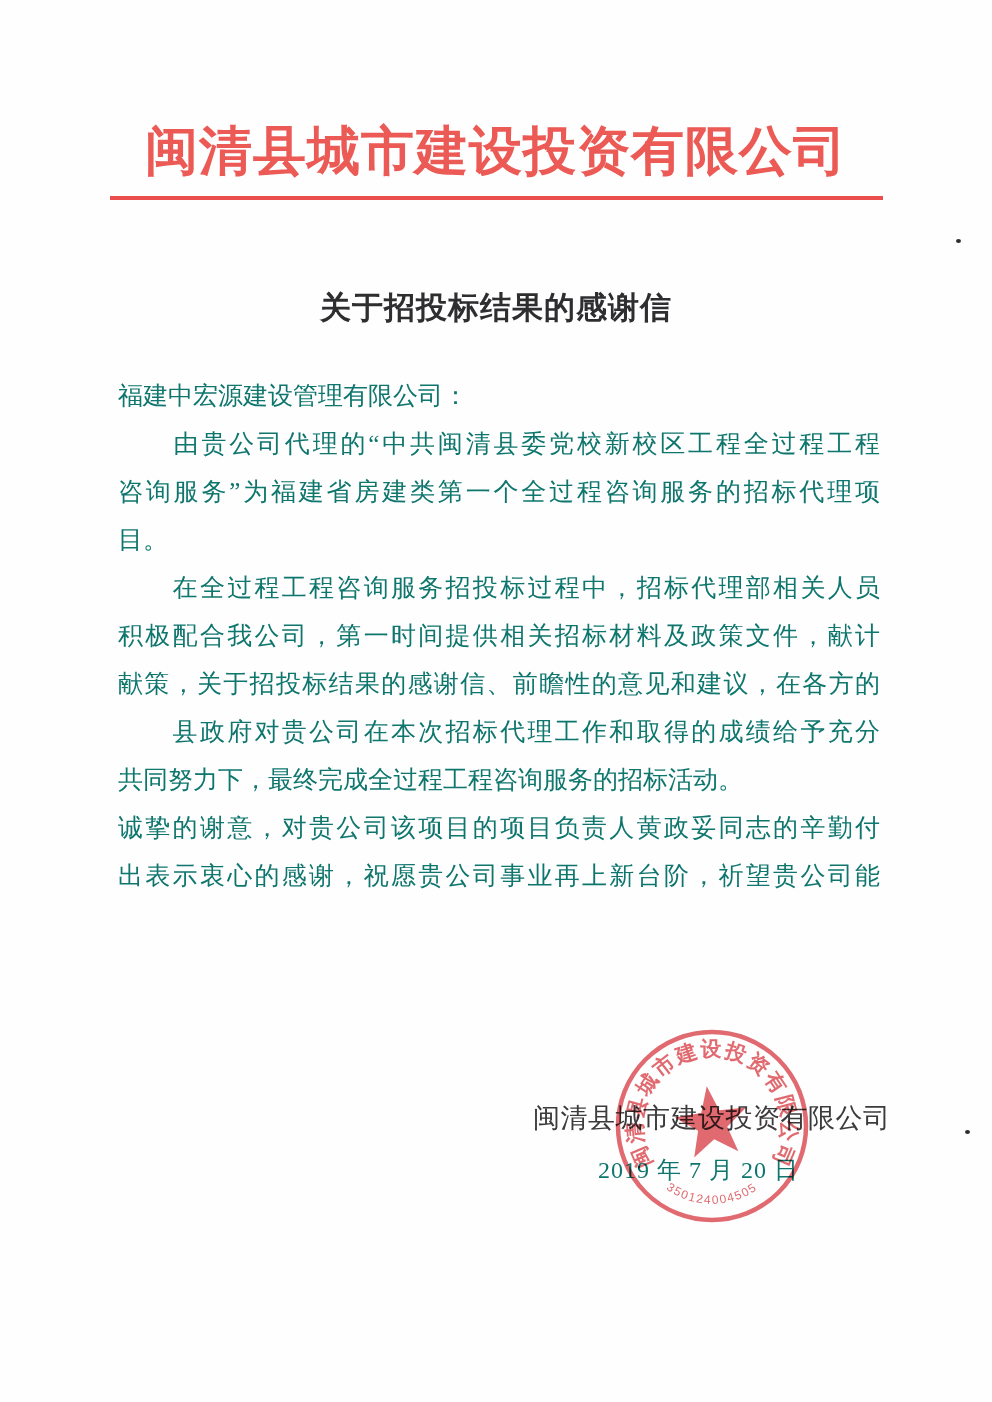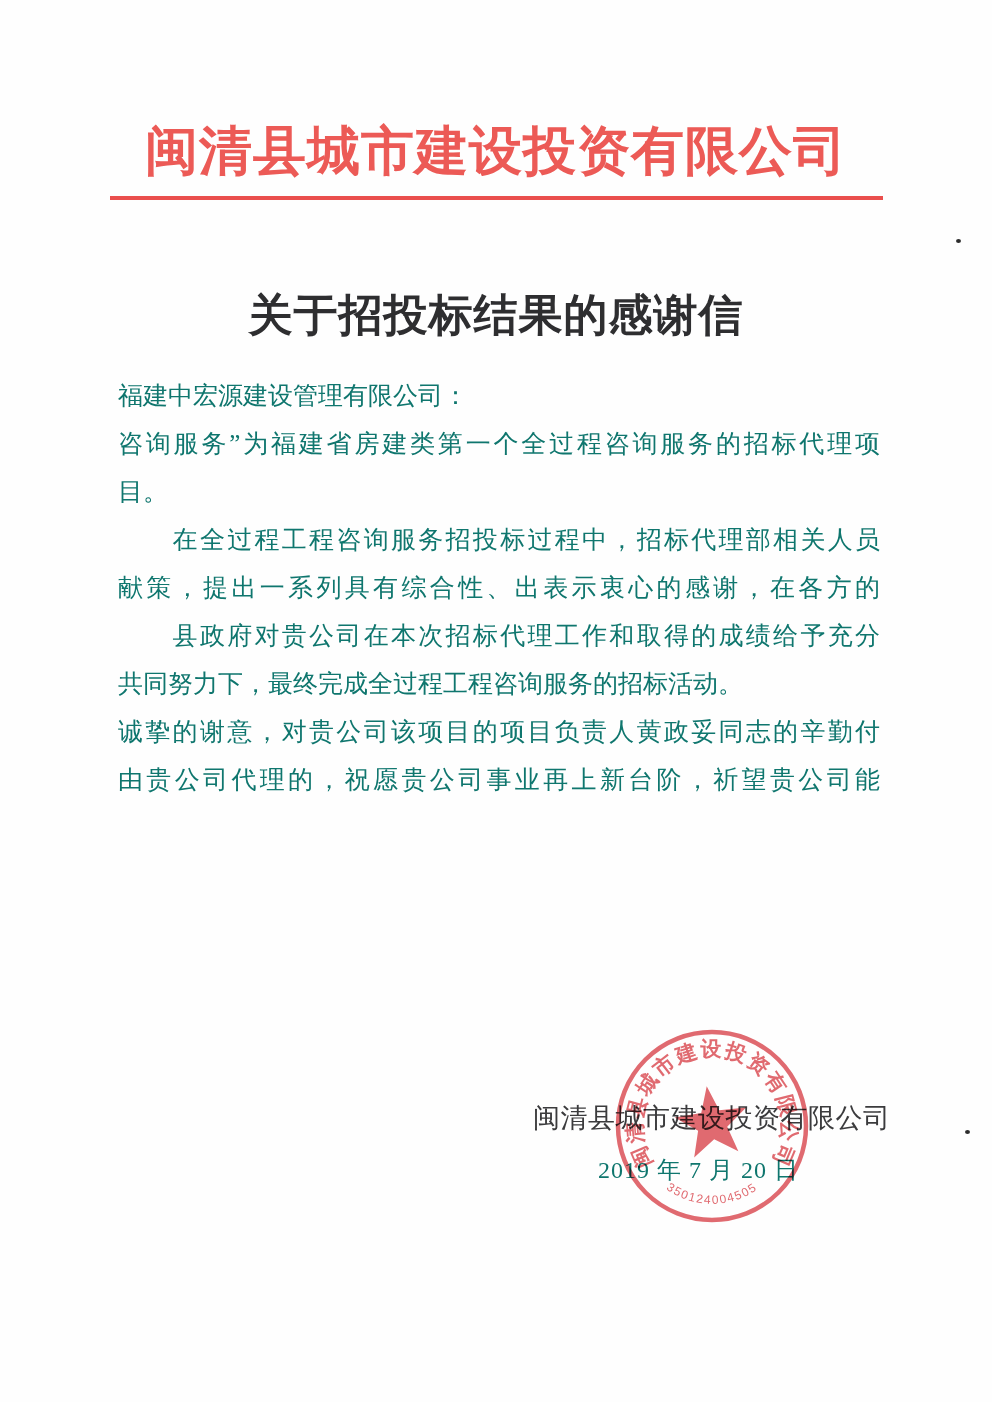--- a/index.html
+++ b/index.html
@@ -24,21 +24,21 @@
     position:absolute;top:196px;left:110px;
     width:773px;height:4px;
     background:#ea4f4d;
   }
   
   .doc-title{
     position:absolute;top:289px;left:0;width:100%;
     margin:0;text-align:center;
     font-family:"Liberation Sans", sans-serif;
     font-weight:700;
-    font-size:44px;line-height:1.2;
+    font-size:31px;line-height:1.2;
     letter-spacing:1px;
     color:#2e2e30;
   }
   
   .letter-body{
     position:absolute;top:372px;left:118px;width:762px;
     font-size:25px;line-height:48px;
     color:#0f766e;
   }
   .line{height:48px;text-align:left;}
@@ -75,31 +75,33 @@
 <div class="page">
 
   <h1 class="letterhead-title">闽清县城市建设投资有限公司</h1>
   <div class="letterhead-rule"></div>
 
   <h2 class="doc-title">关于招投标结果的感谢信</h2>
 
   <main class="letter-body">
     <div class="line">福建中宏源建设管理有限公司：</div>
 
+    <div class="line full">　　由贵公司代理的“中共闽清县委党校新校区工程全过程工程</div>
     <div class="line full">咨询服务”为福建省房建类第一个全过程咨询服务的招标代理项</div>
     <div class="line">目。</div>
 
     <div class="line full">　　在全过程工程咨询服务招投标过程中，招标代理部相关人员</div>
-    <div class="line full">献策，提出一系列具有综合性、出表示衷心的感谢，在各方的</div>
+    <div class="line full">积极配合我公司，第一时间提供相关招标材料及政策文件，献计</div>
+    <div class="line full">献策，关于招投标结果的感谢信、前瞻性的意见和建议，在各方的</div>
     <div class="line full">　　县政府对贵公司在本次招标代理工作和取得的成绩给予充分</div>
 
     <div class="line">共同努力下，最终完成全过程工程咨询服务的招标活动。</div>
 
     <div class="line full">诚挚的谢意，对贵公司该项目的项目负责人黄政妥同志的辛勤付</div>
-    <div class="line full">由贵公司代理的，祝愿贵公司事业再上新台阶，祈望贵公司能</div>
+    <div class="line full">出表示衷心的感谢，祝愿贵公司事业再上新台阶，祈望贵公司能</div>
   </main>
 
   <div class="sig-company">闽清县城市建设投资有限公司</div>
   <div class="sig-date">2019 年 7 月 20 日</div>
 
   <svg class="seal" viewBox="0 0 200 200" xmlns="http://www.w3.org/2000/svg">
     <g fill="none" stroke="#dd555c">
       <circle cx="100" cy="100" r="94" stroke-width="4.5"></circle>
     </g>
     <polygon fill="#dd555c" transform="rotate(-8 100 98)" points="100,60 109.1,85.5 136.1,86.3 114.7,102.8 122.3,128.7 100,113.5 77.7,128.7 85.3,102.8 63.9,86.3 90.9,85.5"></polygon>

